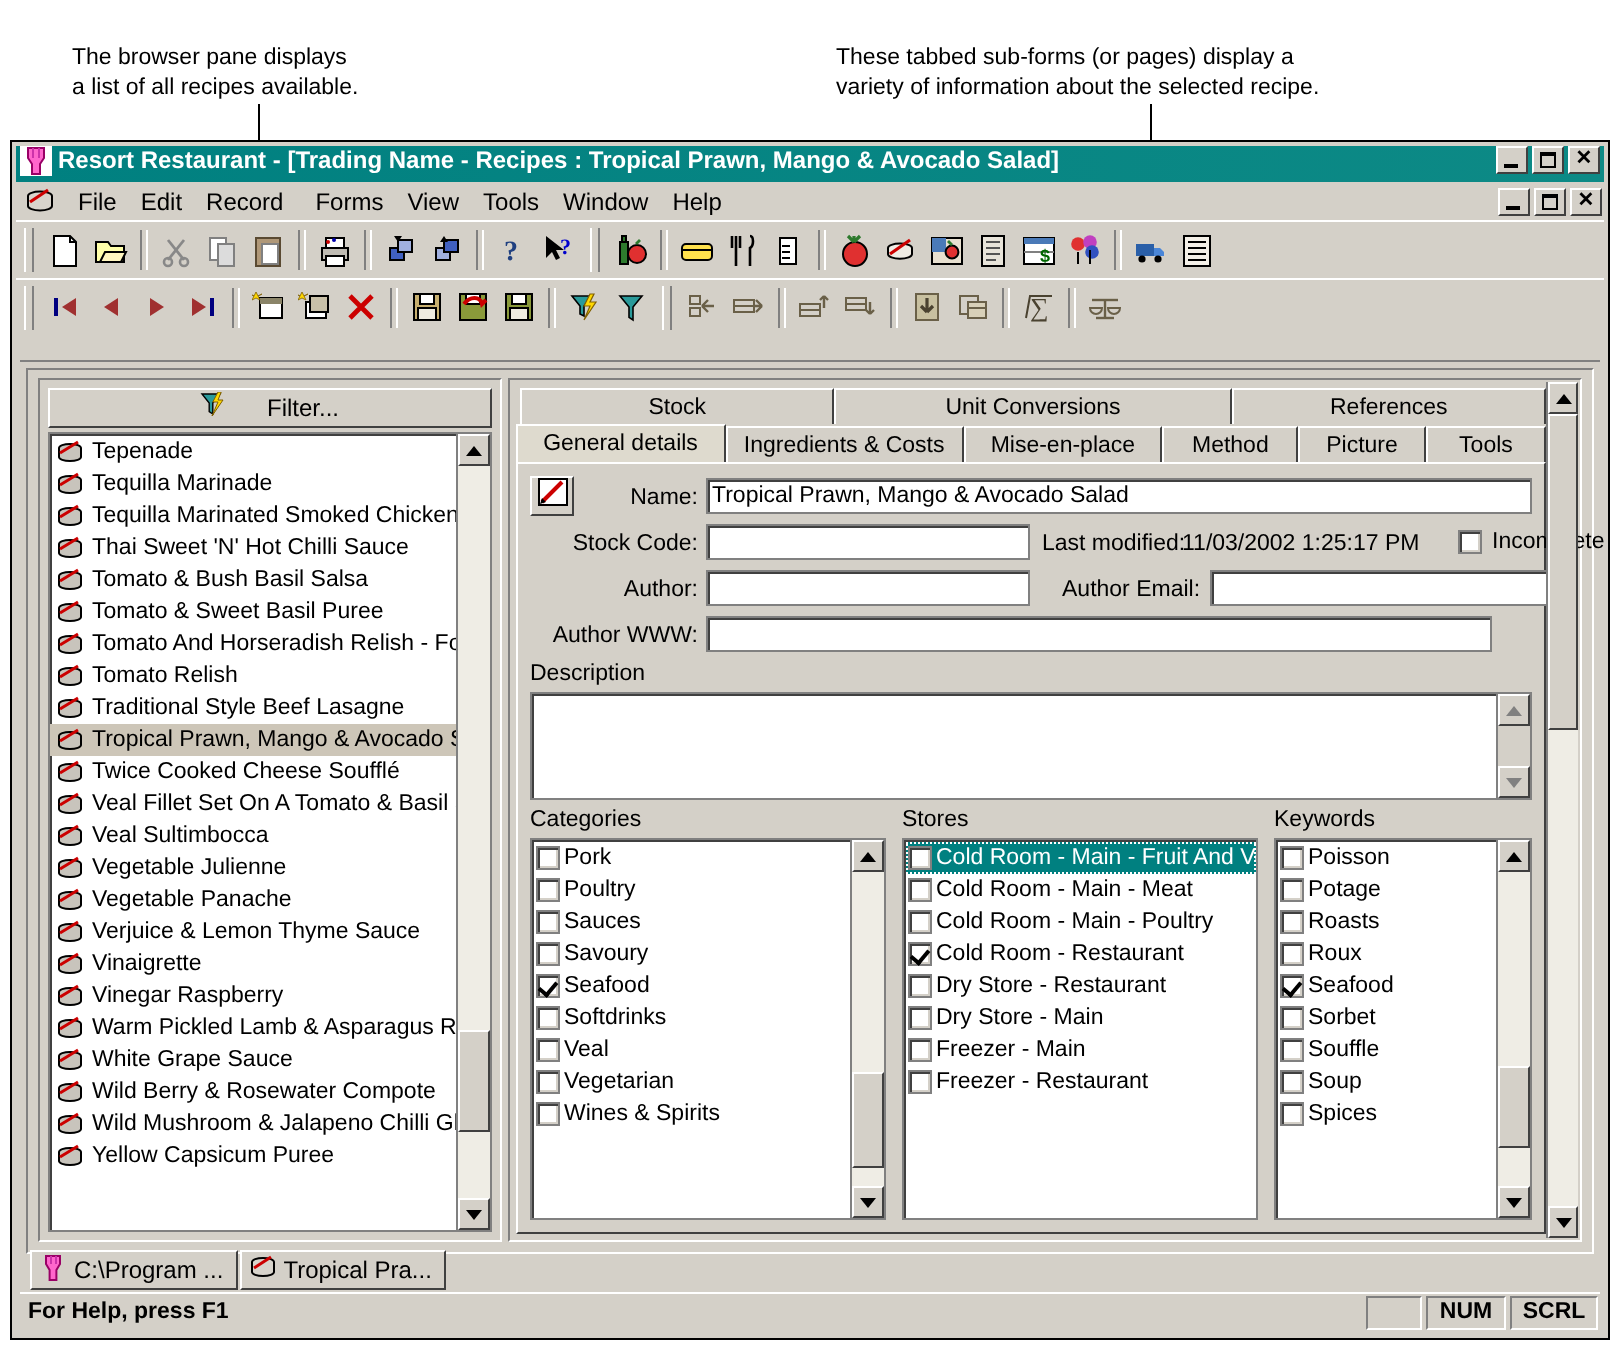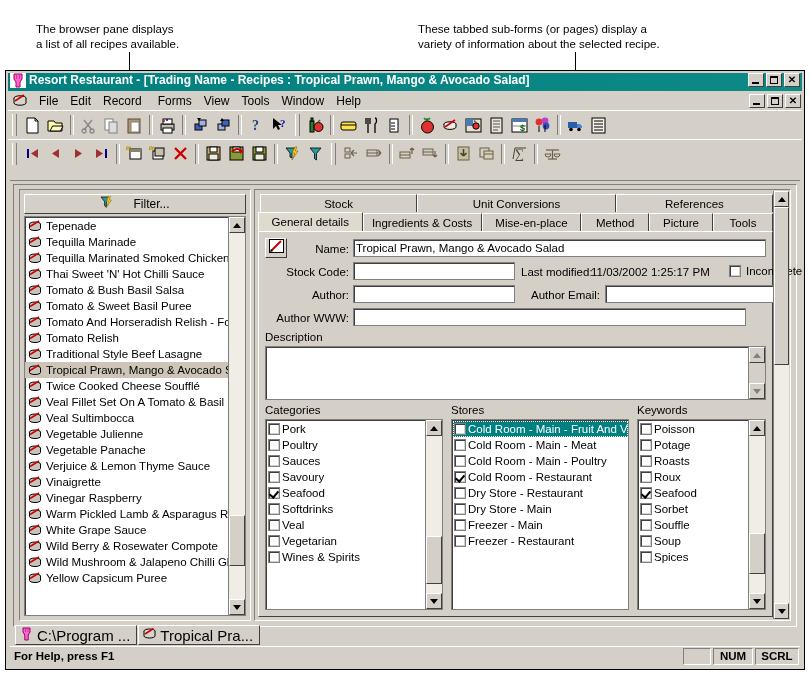--- a/index.html
+++ b/index.html
@@ -190,21 +190,21 @@
   .desc-box {
     position:absolute; background:#fff; box-sizing:border-box;
     border:1px solid #808080; box-shadow: inset 1px 1px 0 #404040;
     display:flex;
   }
 
   
   .taskrow { position:absolute; left:5px; bottom:20px; height:20px; display:flex; gap:1px; }
   .taskbtn {
     height:20px; background:#d4d0c8; display:flex; align-items:center; gap:3px;
-    padding:0 6px 0 3px; font-size:15px; color:#000;
+    padding:0 6px 0 3px; font-size:12px; color:#000;
     border-top:1px solid #fff; border-left:1px solid #fff;
     border-right:1px solid #404040; border-bottom:1px solid #404040;
     box-sizing:border-box; white-space:nowrap;
   }
   .statusbar {
     position:absolute; left:0; right:0; bottom:0; height:19px;
     background:#d4d0c8; display:flex; align-items:center;
     border-top:1px solid #fff; box-sizing:border-box;
   }
   .sb-pane { height:17px; margin:1px 1px; box-sizing:border-box;

